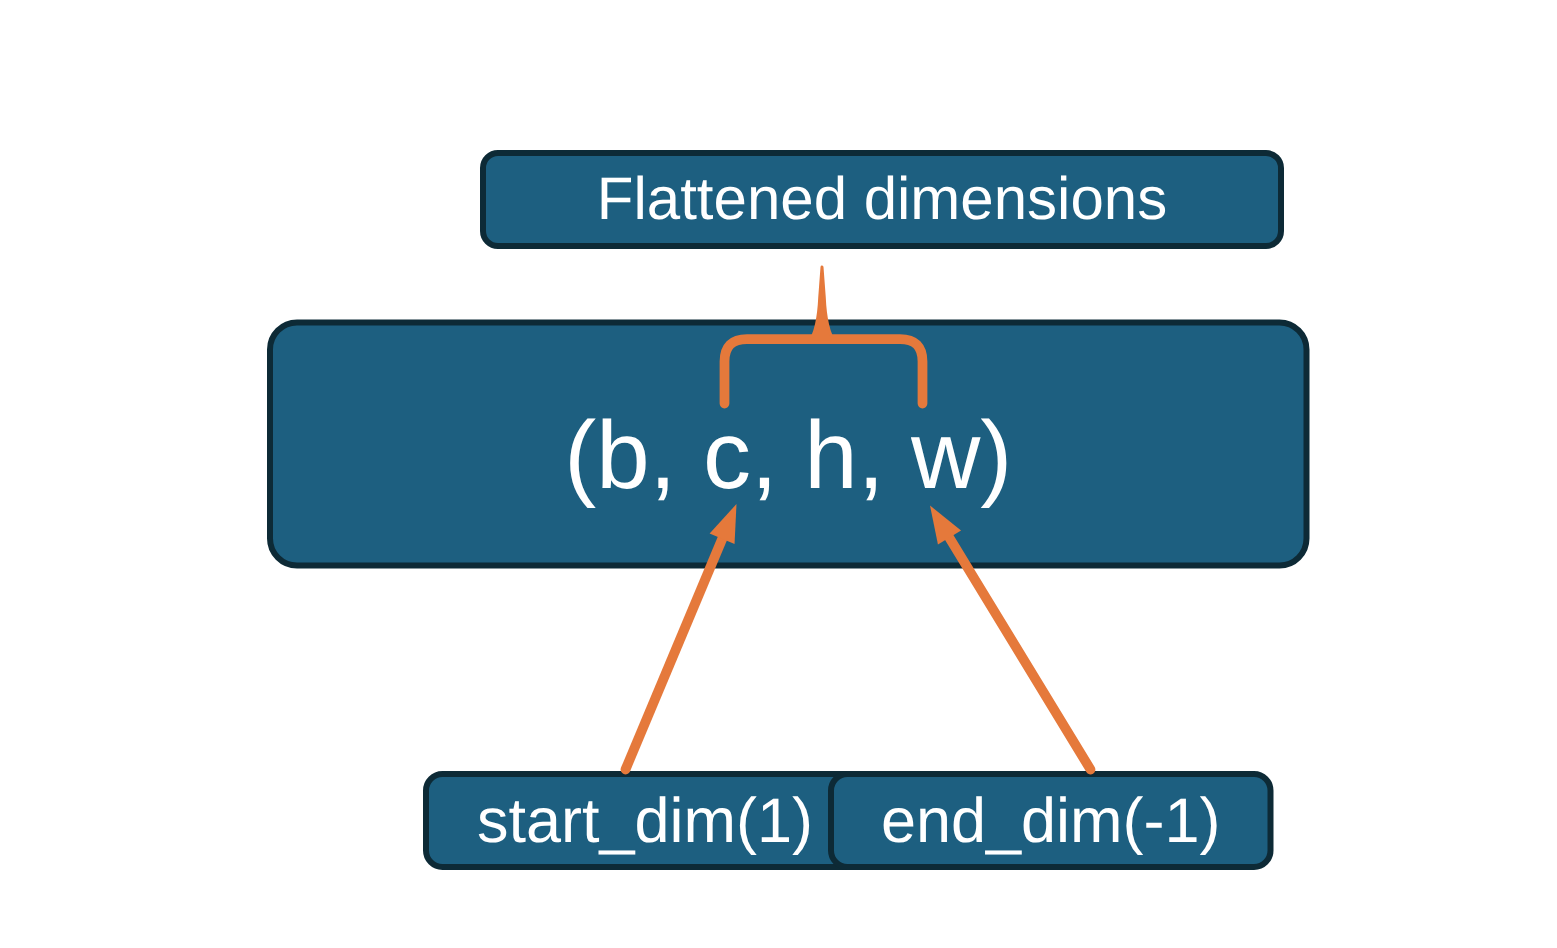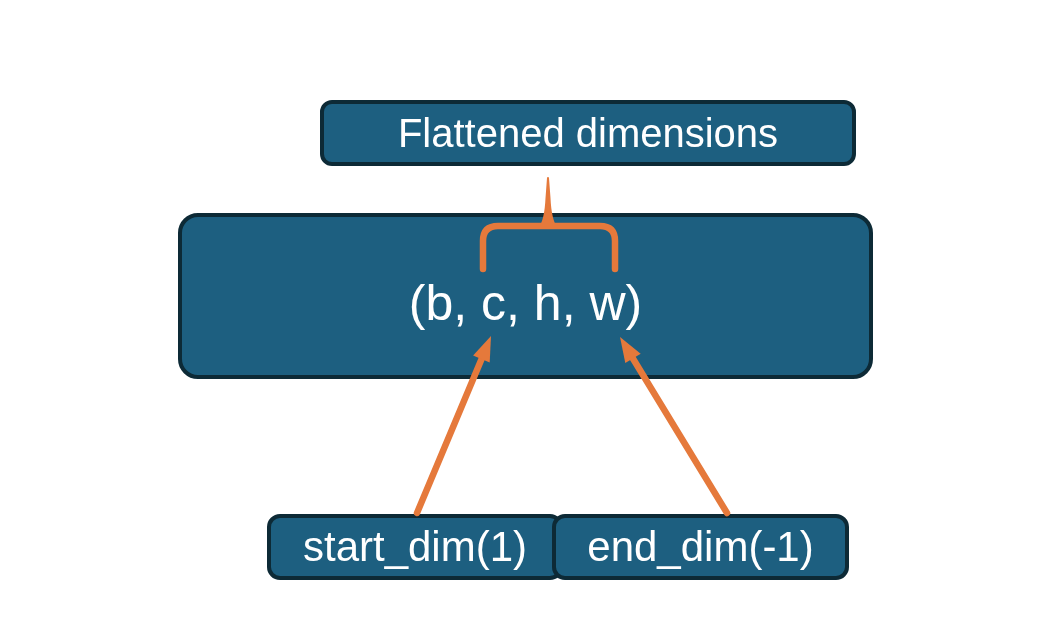--- a/index.html
+++ b/index.html
@@ -21,25 +21,25 @@
     align-items: center;
     justify-content: center;
     white-space: nowrap;
   }
   .title-box {
     left: 295px; top: 100px; width: 536px; height: 66px;
     border-radius: 12px; font-size: 40px; margin-left: 25px;
   }
   .tensor-box {
     left: 178px; top: 213px; width: 695px; height: 166px;
-    border-radius: 20px; font-size: 50px;
+    border-radius: 20px; font-size: 64px;
     padding-top: 14px;
   }
   .start-box {
-    left: 267px; top: 514px; width: 296px; height: 66px;
+    left: 282px; top: 514px; width: 296px; height: 66px;
     border-width: 4.5px; border-radius: 13px; font-size: 42px; text-align: center;
   }
   .end-box {
     left: 552px; top: 514px; width: 297px; height: 66px;
     border-width: 4.5px; border-radius: 13px; font-size: 42px;
   }
   .overlay {
     position: absolute;
     left: 0; top: 0;
     width: 1038px; height: 632px;

